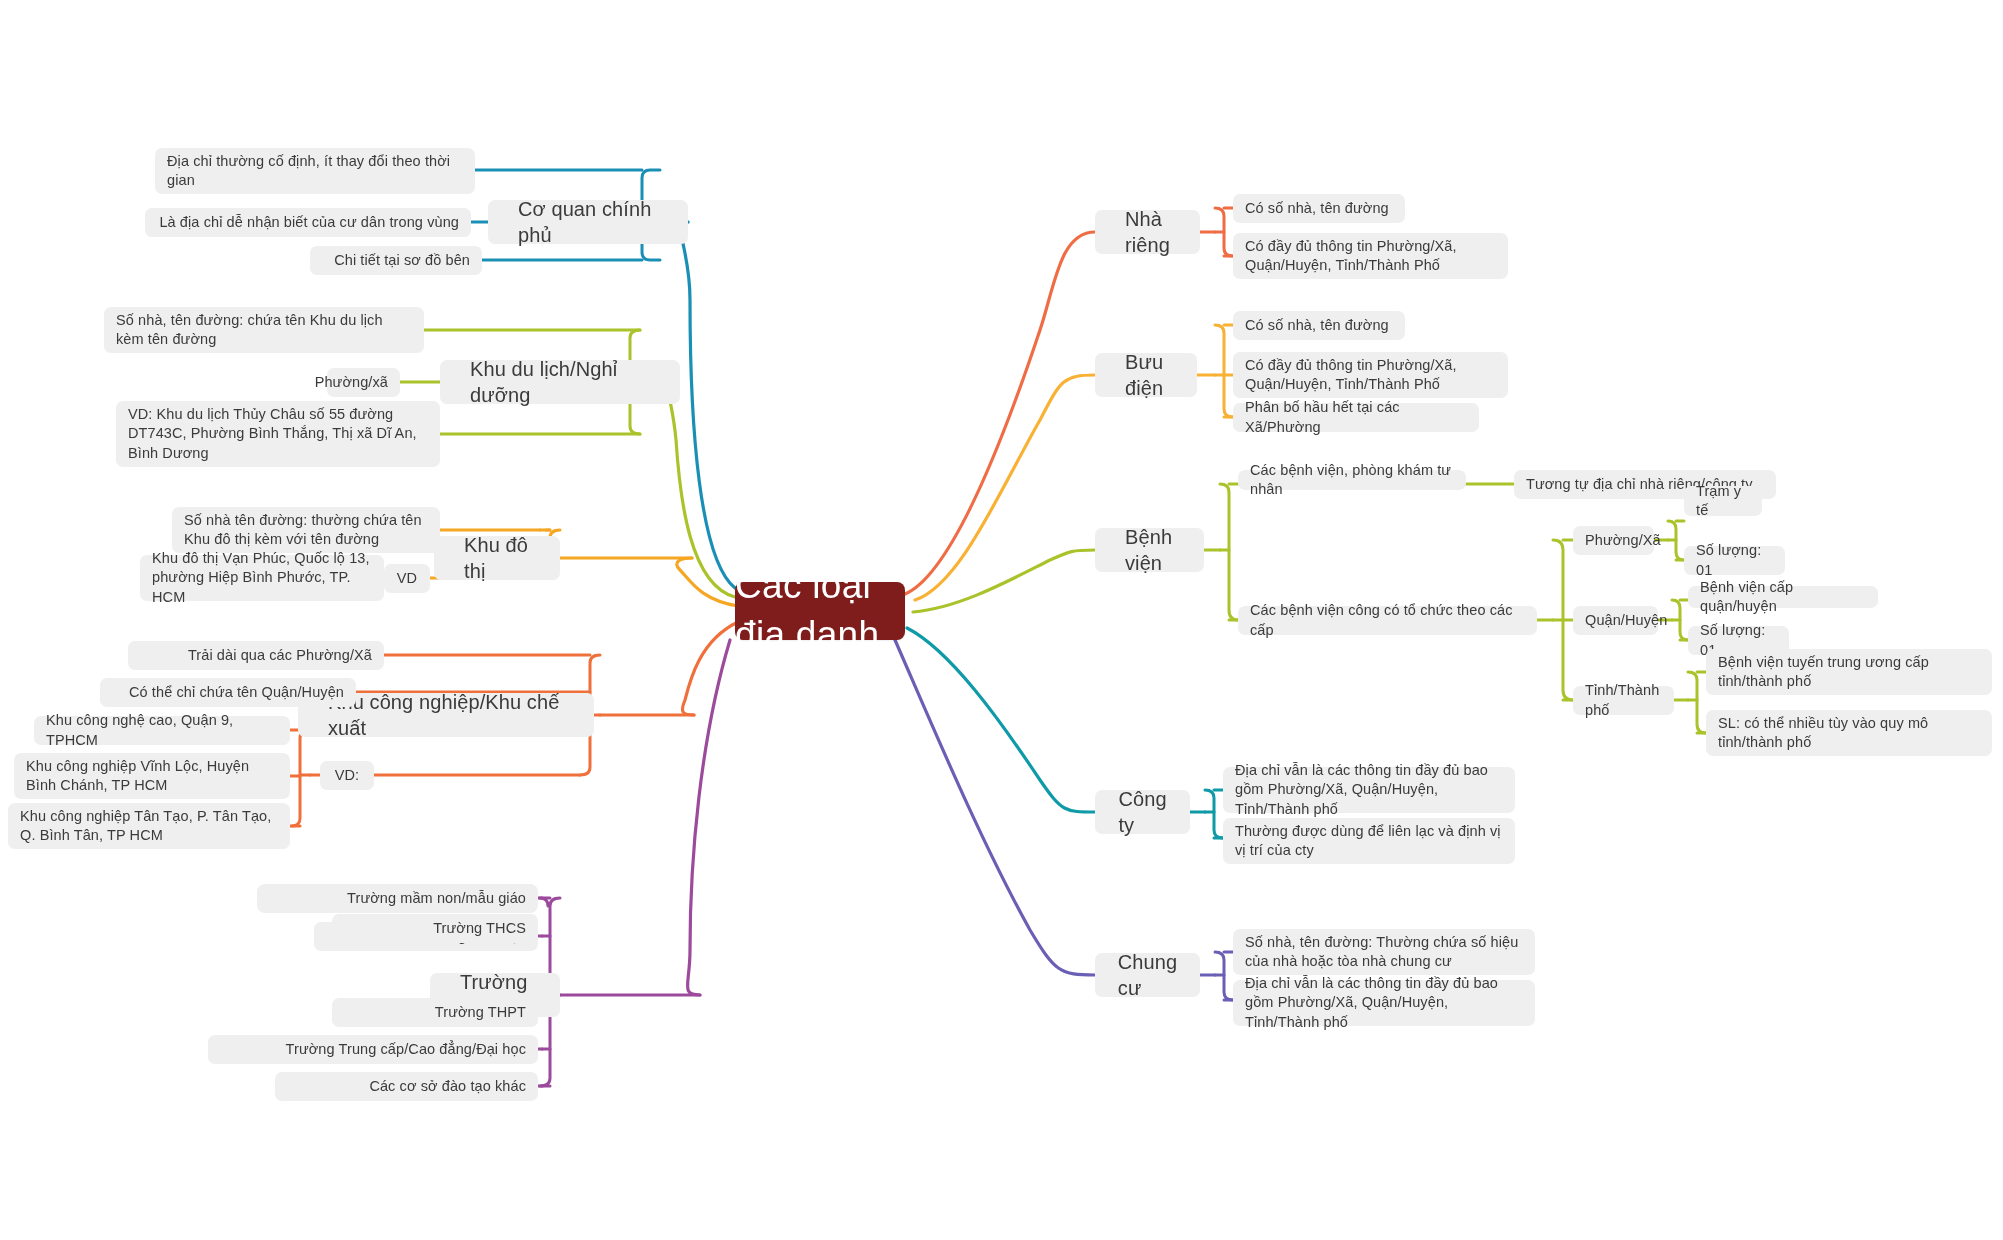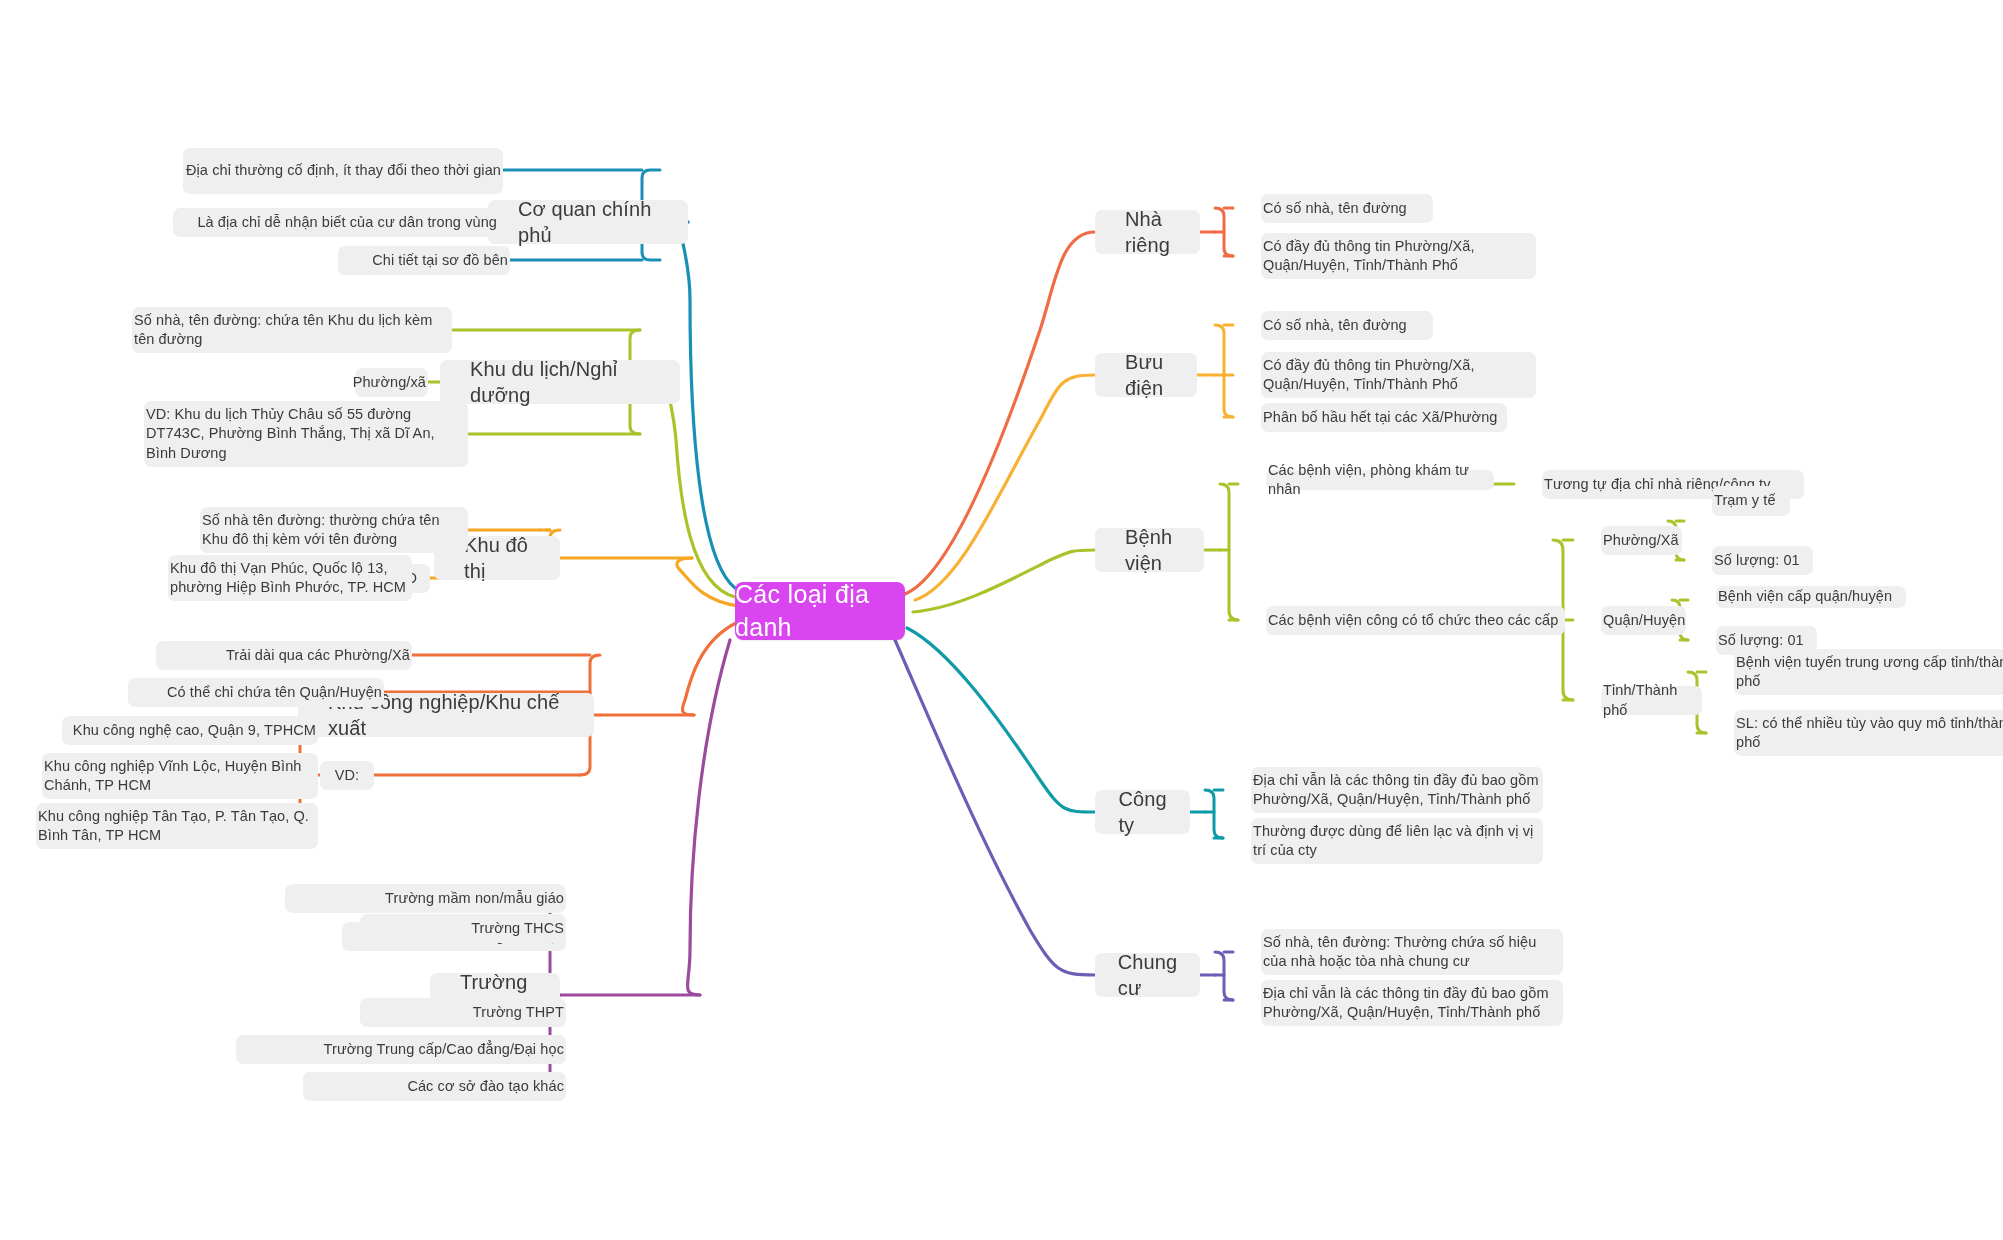--- a/index.html
+++ b/index.html
@@ -15,26 +15,26 @@
     background:#efefef;
     border-radius:7px;
     color:#3b3b3b;
     box-sizing:border-box;
     display:flex;
     align-items:center;
     line-height:1.32;
     letter-spacing:.1px;
   }
   .node.center{
-    background:#d946ef;color:#ffffff;border-radius:8px;
-    font-size:25px;justify-content:center;letter-spacing:.3px;
+    background:#7f1d1d;color:#ffffff;border-radius:8px;
+    font-size:37px;justify-content:center;letter-spacing:.3px;
     box-shadow:0 1px 2px rgba(0,0,0,.07);
   }
   .node.main{font-size:20px;padding:0 30px;justify-content:center;}
-  .node.sub{font-size:14.5px;padding:9px 2px;margin-left:28px;}
+  .node.sub{font-size:14.5px;padding:9px 12px;}
   .node.sub.right{justify-content:flex-start;text-align:left;}
   .node.sub.left{justify-content:flex-end;text-align:left;}
   .node.tiny{font-size:14.5px;padding:8px 11px;justify-content:center;}
 </style>
 </head>
 <body>
 
 <div id="canvas">
 
 <svg id="links" viewBox="0 0 2003 1240" xmlns="http://www.w3.org/2000/svg">

